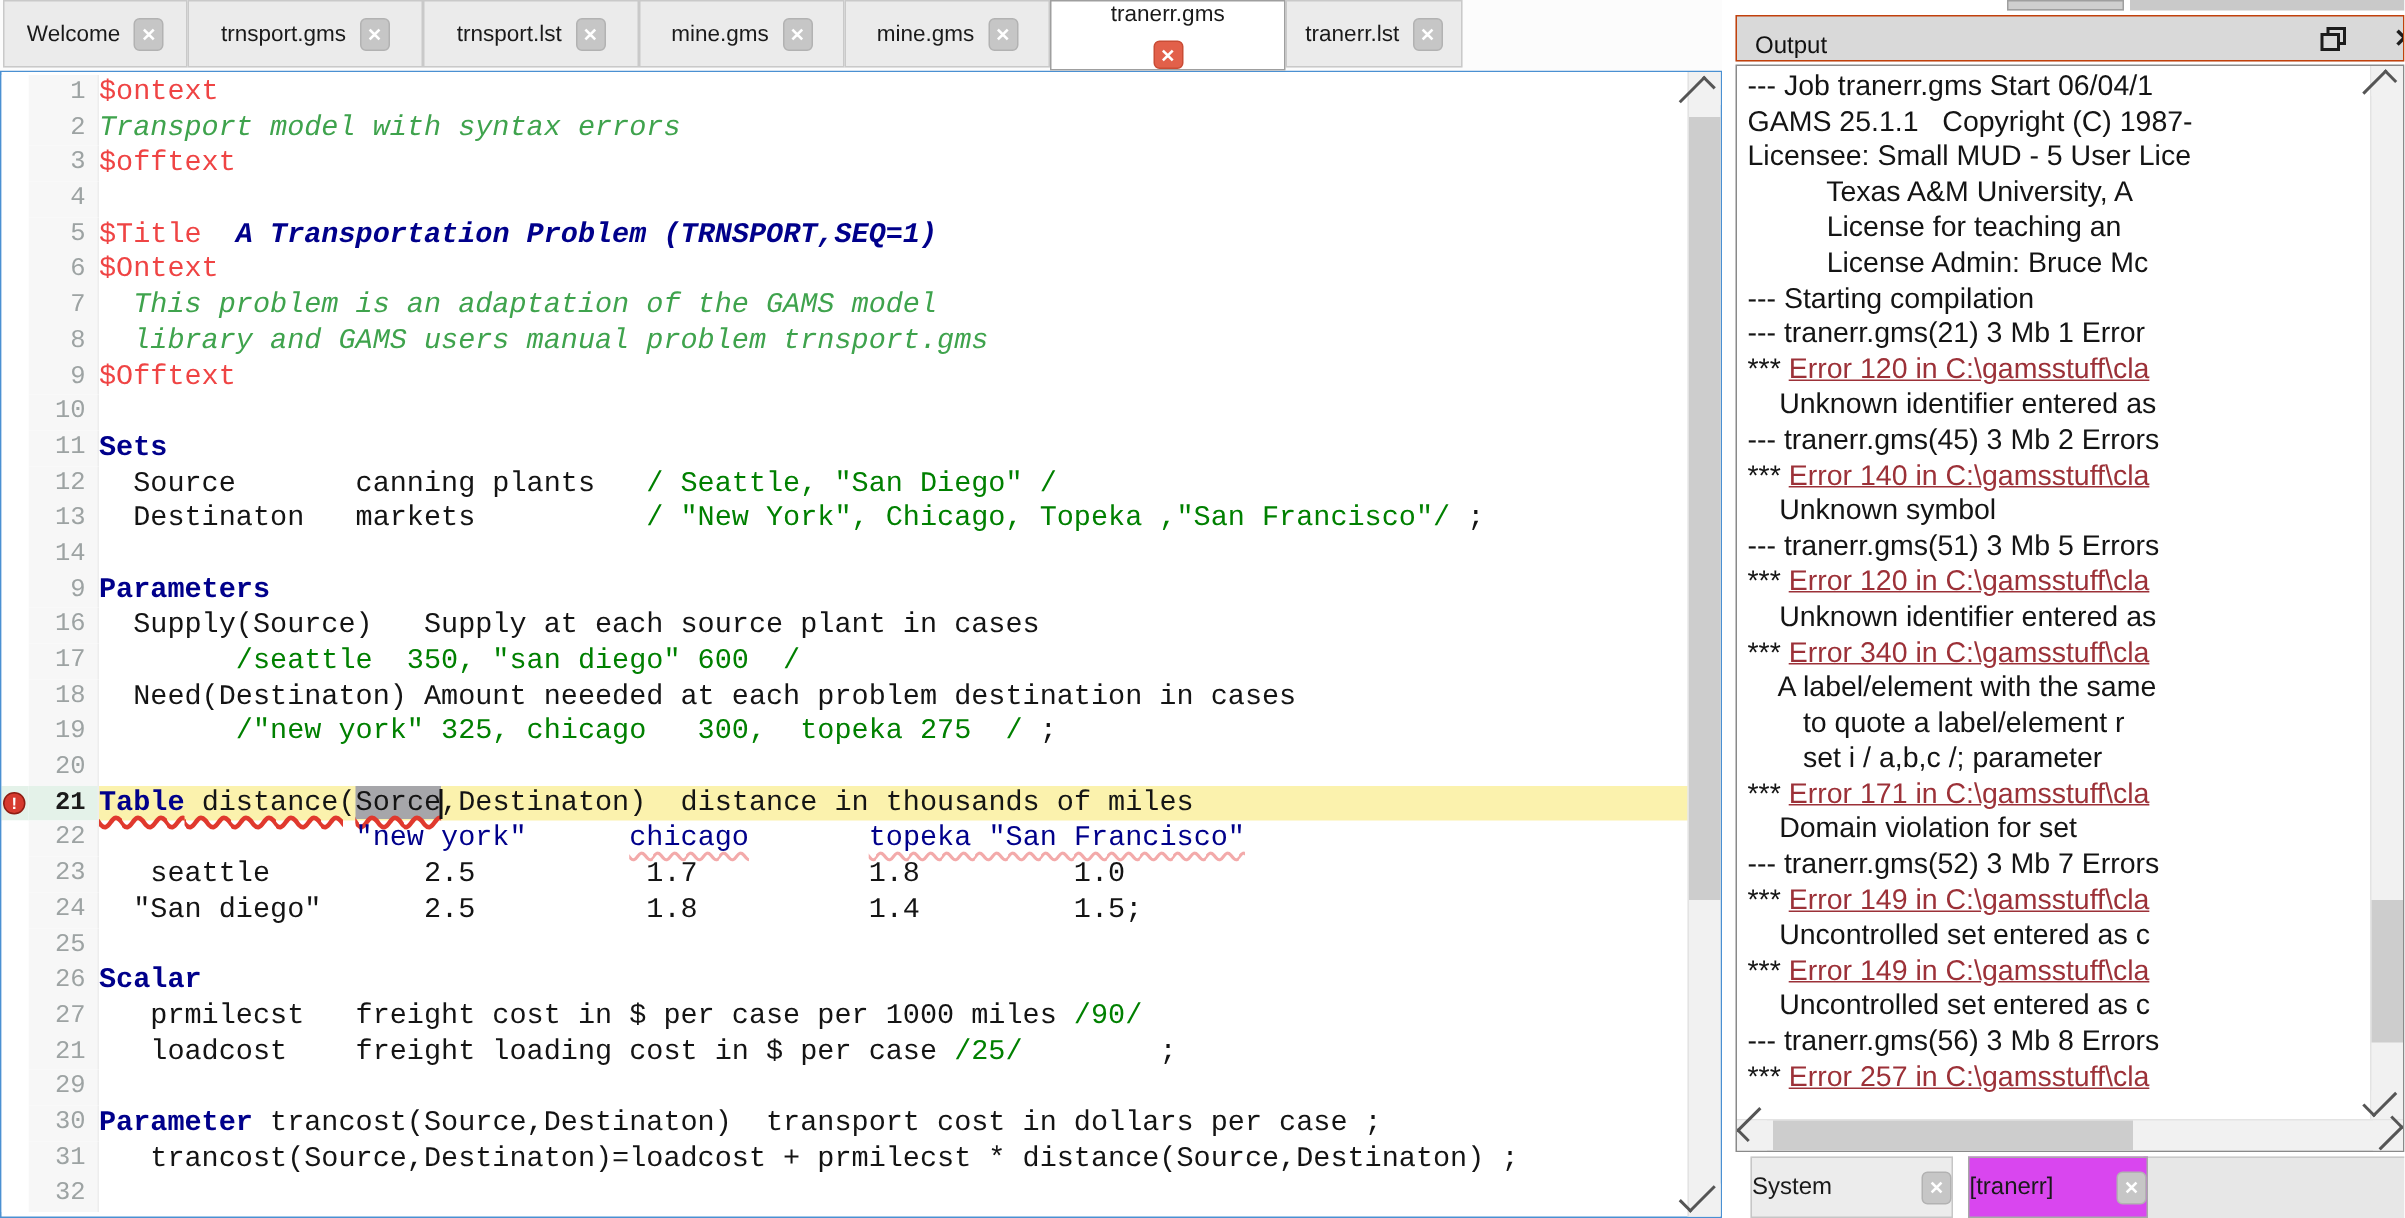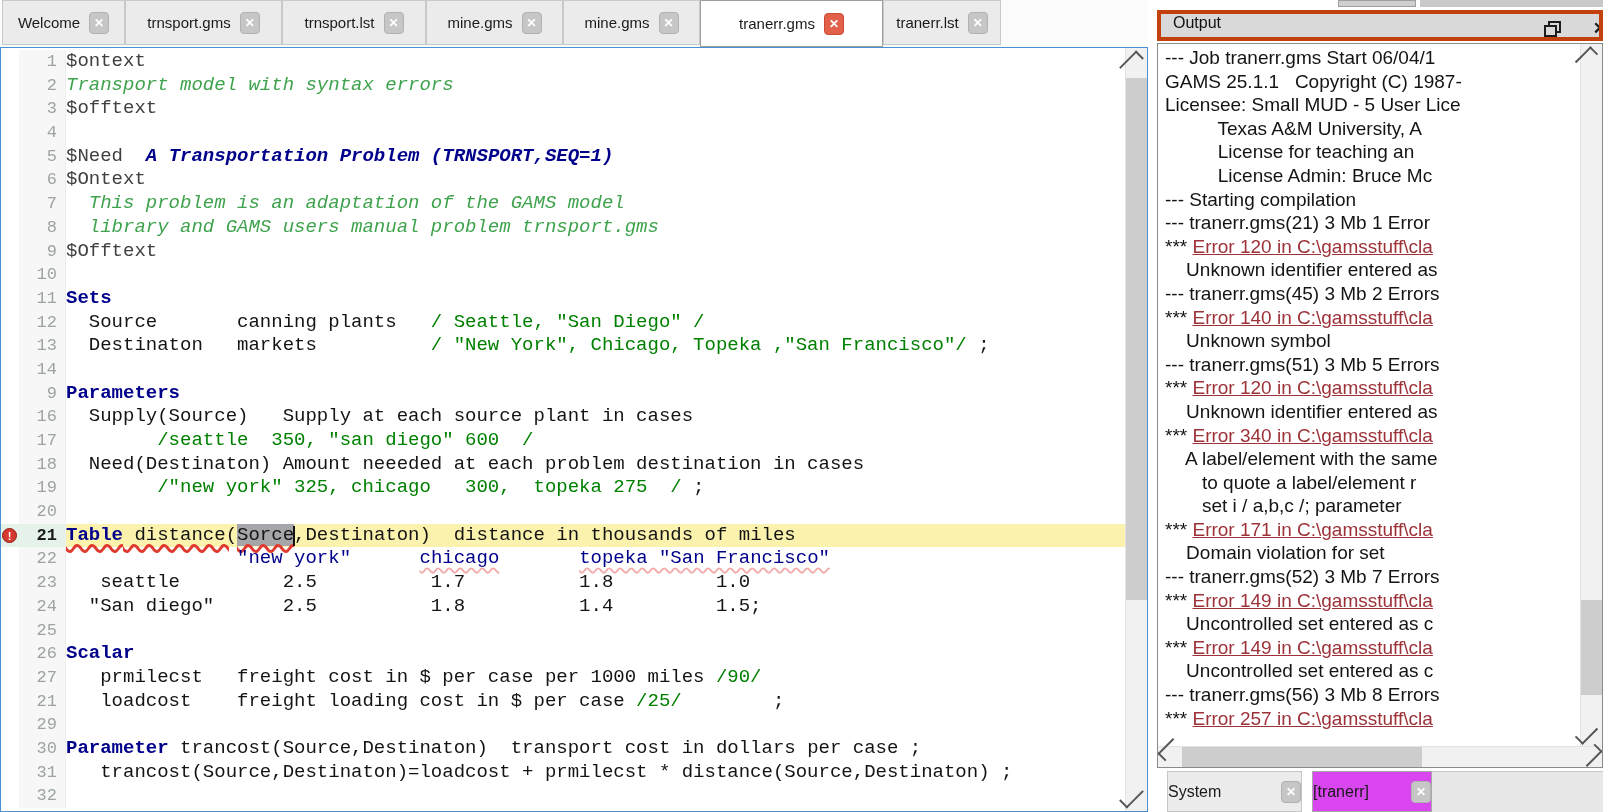--- a/index.html
+++ b/index.html
@@ -30,21 +30,21 @@
   .n{width:38px;flex:none;text-align:right;padding-right:8px;color:#9da3a3;background:#f7f7f7;
      border-right:1px solid #ededed;font-size:17px;box-sizing:content-box}
   .ct{flex:1;white-space:pre;color:#141414}
   .row.hl .ct{background:#fbf2ad}
   .row.hl .n{background:#e4f2e9;color:#1a1a1a;font-weight:bold}
   .row.hl .m{background:#e4f2e9}
   .err-ico{position:absolute;left:1px;top:4px;width:15px;height:15px;border-radius:50%;
            background:#d63a2e;border:1px solid #8f1d12;color:#fff;font-size:11px;font-weight:bold;
            text-align:center;line-height:14px;box-sizing:border-box;font-family:"Liberation Sans",sans-serif}
   .kw{color:#00008b;font-weight:bold}
-  .dlr{color:#404040}
+  .dlr{color:#ef4444}
   .cmt{color:#3fa34d;font-style:italic}
   .ttl{color:#00008b;font-weight:bold;font-style:italic}
   .grn{color:#008000}
   .hdr{color:#00008b}
   .pln{color:#141414}
   .sel{background:#a6a6aa}
   .sq{text-decoration-line:underline;text-decoration-style:wavy;text-decoration-color:#e0392e;
       text-decoration-thickness:3px;text-underline-offset:4px;-webkit-text-decoration-skip:none}
   .sq2{text-decoration-line:underline;text-decoration-style:wavy;text-decoration-color:#f3aaaa;
        text-decoration-thickness:2px;text-underline-offset:4px}
@@ -59,21 +59,21 @@
   .chev.right{transform:rotate(135deg) translate(2px,-2px)}
   .evs{position:absolute;right:0;top:0;width:21px;bottom:0;background:#f1f1f1;border-left:1px solid #e3e3e3}
   .evs .up{position:absolute;top:0;left:0;right:0;height:22px}
   .evs .down{position:absolute;bottom:0;left:0;right:0;height:22px}
   .evs .thumb{position:absolute;top:30px;left:0;width:100%;height:522px;background:#cdcdcd}
 
   
   .strip1{position:absolute;left:1338px;top:0;width:78px;height:7px;background:#cfcfcf;border:1px solid #9f9f9f;box-sizing:border-box}
   .strip2{position:absolute;left:1420px;top:0;width:183px;height:7px;background:#c9c9c9}
   .outhead{position:absolute;left:1157px;top:10px;width:446px;height:31px;background:#d9d9d9;
-           border:4px solid #c2410c;box-sizing:border-box;display:flex;align-items:flex-start;
+           border:1px solid #c2410c;box-sizing:border-box;display:flex;align-items:flex-end;
            padding-left:12px;font-size:16px;color:#111;overflow:hidden}
   .float-ico{position:absolute;right:38px;top:7px;width:17px;height:16px}
   .float-ico .b1{position:absolute;right:0;top:0;width:9px;height:8px;border:2px solid #1c1c1c}
   .float-ico .b2{position:absolute;left:0;bottom:0;width:9px;height:8px;border:2px solid #1c1c1c;background:#d9d9d9}
   .panel-close{position:absolute;right:-8px;top:4px;font-size:17px;font-weight:bold;color:#1c1c1c}
 
   .outbox{position:absolute;left:1157px;top:43px;width:446px;height:725px;background:#fff;
           border:1px solid #8a8a8a;box-sizing:border-box;overflow:hidden}
   .log{position:absolute;left:7px;top:2px;right:26px;bottom:22px;overflow:hidden;
        font-family:Liberation Sans, sans-serif;font-size:19px;line-height:23.6px;
@@ -113,21 +113,21 @@
       <span class="tab-close">✕</span>
     </div>
     <div class="tab" style="width: 137px;">
       <span class="tab-label">mine.gms</span>
       <span class="tab-close">✕</span>
     </div>
     <div class="tab" style="width: 137px;">
       <span class="tab-label">mine.gms</span>
       <span class="tab-close">✕</span>
     </div>
-    <div class="tab active" style="width: 183px;">
+    <div class="tab active" style="width: 157px; flex-direction: column;">
       <span class="tab-label">tranerr.gms</span>
       <span class="tab-close">✕</span>
     </div>
     <div class="tab" style="width: 118px;">
       <span class="tab-label">tranerr.lst</span>
       <span class="tab-close">✕</span>
     </div>
   </div>
 
 <div class="editor">
@@ -148,21 +148,21 @@
         <span class="ct"><span class="dlr">$offtext</span></span>
       </div>
       <div class="row">
         <span class="m"></span>
         <span class="n">4</span>
         <span class="ct"></span>
       </div>
       <div class="row">
         <span class="m"></span>
         <span class="n">5</span>
-        <span class="ct"><span class="dlr">$Need</span><span class="pln">  </span><span class="ttl">A Transportation Problem (TRNSPORT,SEQ=1)</span></span>
+        <span class="ct"><span class="dlr">$Title</span><span class="pln">  </span><span class="ttl">A Transportation Problem (TRNSPORT,SEQ=1)</span></span>
       </div>
       <div class="row">
         <span class="m"></span>
         <span class="n">6</span>
         <span class="ct"><span class="dlr">$Ontext</span></span>
       </div>
       <div class="row">
         <span class="m"></span>
         <span class="n">7</span>
         <span class="ct"><span class="cmt">  This problem is an adaptation of the GAMS model</span></span>

